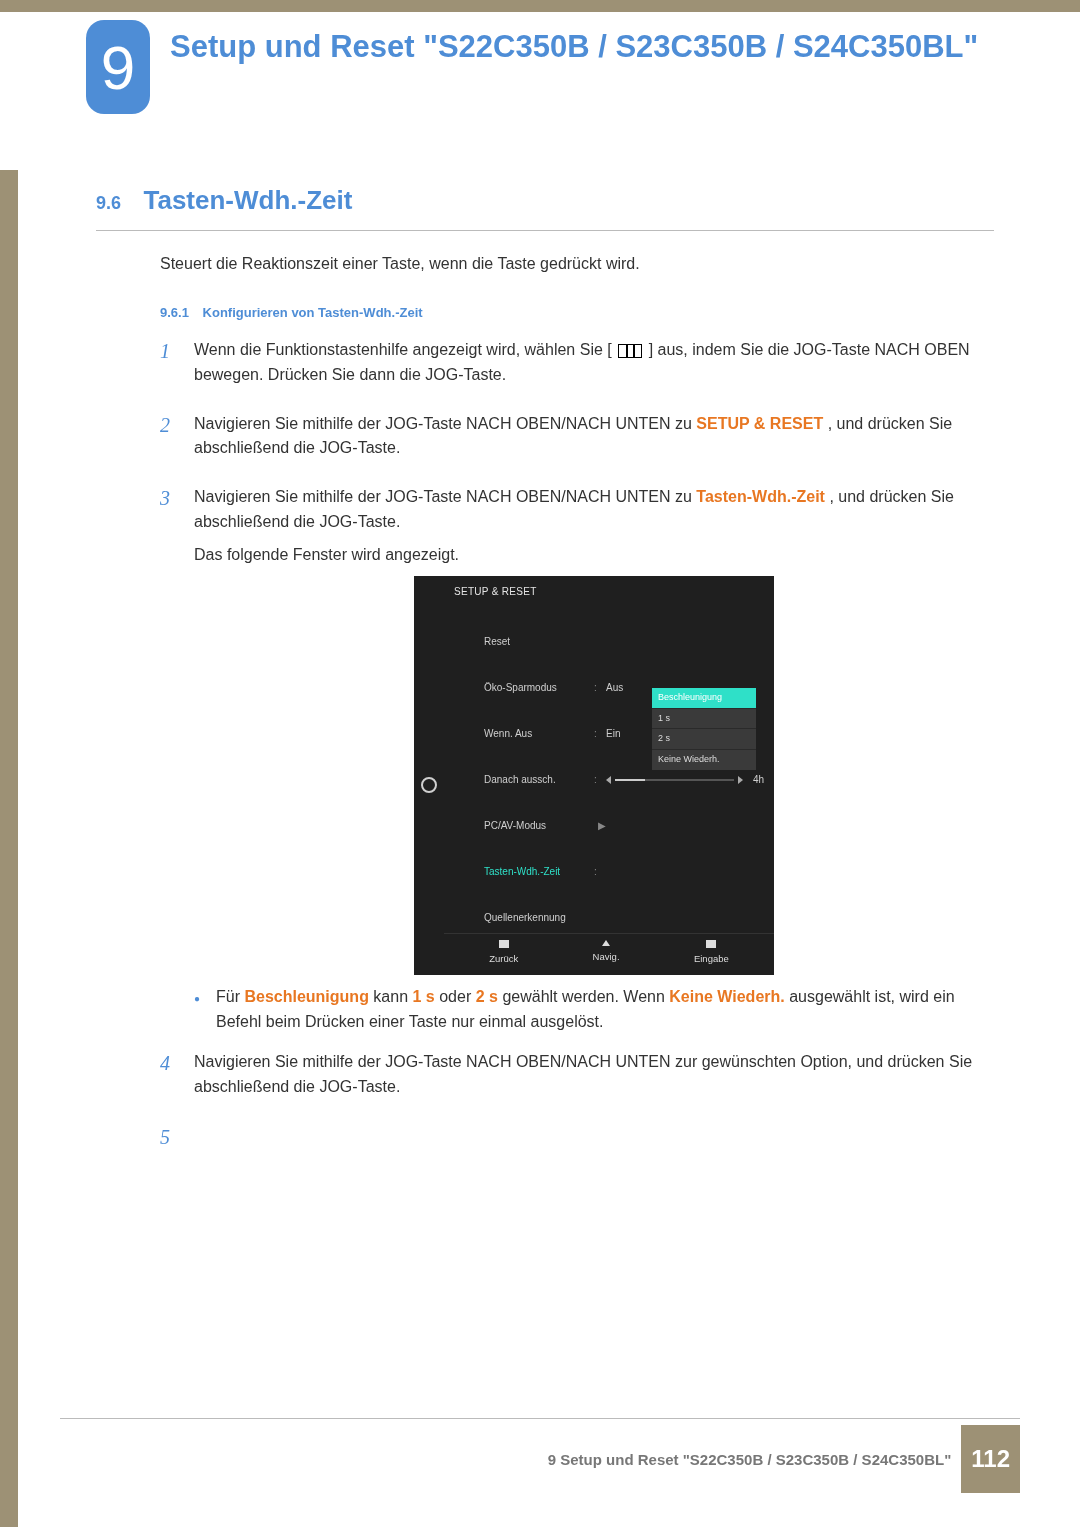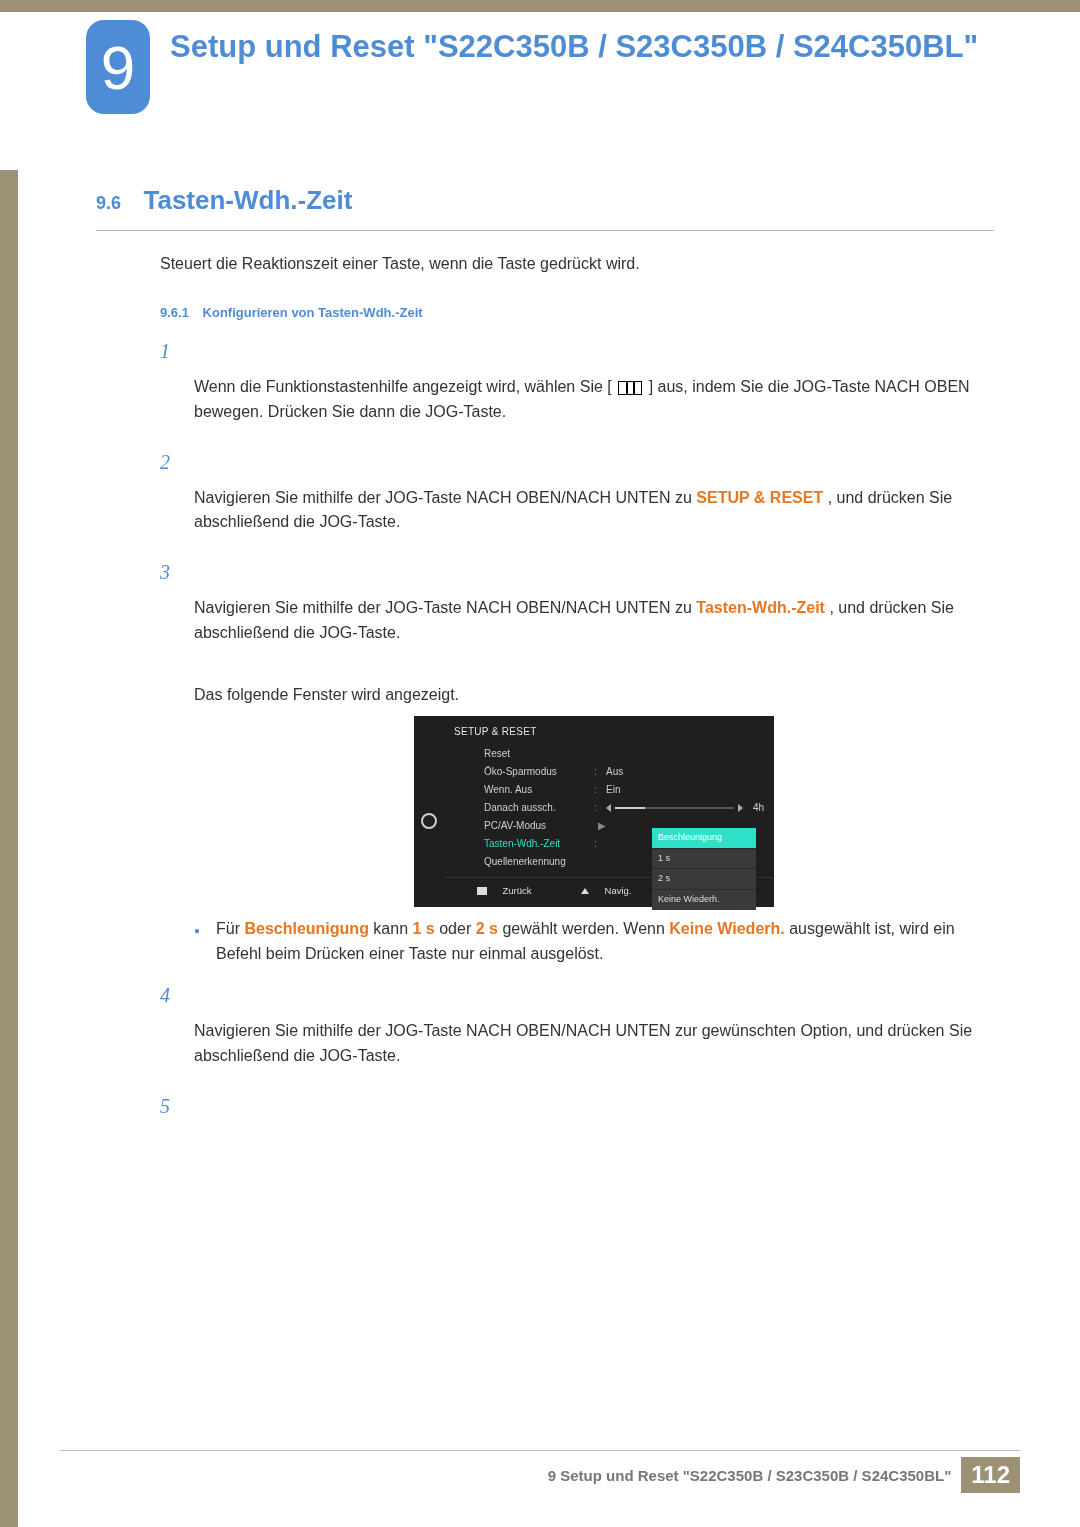--- a/index.html
+++ b/index.html
@@ -109,21 +109,21 @@
     color: #4e8dd6;
     width: 20px;
     flex-shrink: 0;
     line-height: 1.3;
   }
   .step-body {
     font-size: 16px;
     line-height: 1.55;
     color: #333;
   }
-  .step-body p { margin-bottom: 8px; margin-top: 37px; }
+  .step-body p { margin-bottom: 8px; }
   .kw { color: #e87722; font-weight: bold; }
   .menu-icon {
     display: inline-block;
     border: 1.5px solid #000;
     width: 24px;
     height: 14px;
     position: relative;
     vertical-align: middle;
     margin: 0 2px;
   }
@@ -170,20 +170,21 @@
     letter-spacing: 0.3px;
     color: #e5e5e5;
   }
   .osd-rows { padding: 0 10px 6px 40px; }
   .osd-row {
     display: flex;
     align-items: center;
     height: 18px;
     font-size: 10px;
     color: #cfcfcf;
+    margin-top: 28px;
   }
   .osd-row.highlight .osd-label { color: #2fe0c8; }
   .osd-label { width: 110px; }
   .osd-colon { width: 12px; color: #888; }
   .osd-val { flex: 1; }
   .osd-slider {
     flex: 1;
     display: flex;
     align-items: center;
     gap: 4px;
@@ -231,21 +232,22 @@
     display: flex;
     justify-content: space-around;
     padding: 6px 8px 6px 8px;
     font-size: 9.5px;
     color: #ddd;
     border-top: 1px solid #333;
   }
   .osd-footer span {
     display: flex;
     align-items: center;
-    gap: 16px;
+    gap: 4px;
+    flex-direction: column;
   }
   .mini-icon {
     width: 10px; height: 8px;
     background: #ddd;
     display: inline-block;
   }
   .mini-icon.nav {
     width: 0; height: 0;
     border-left: 4px solid transparent;
     border-right: 4px solid transparent;
@@ -288,21 +290,21 @@
   .footer-text {
     font-size: 15px;
     font-weight: bold;
     color: #777;
   }
   .page-box {
     background: #9d9175;
     color: #fff;
     font-weight: bold;
     font-size: 24px;
-    padding: 4px 10px;
+    padding: 20px 10px;
   }
   .arrow-right {
     color: #888;
     font-size: 10px;
     margin-left: 4px;
   }
 </style>
 </head>
 <body>
 

